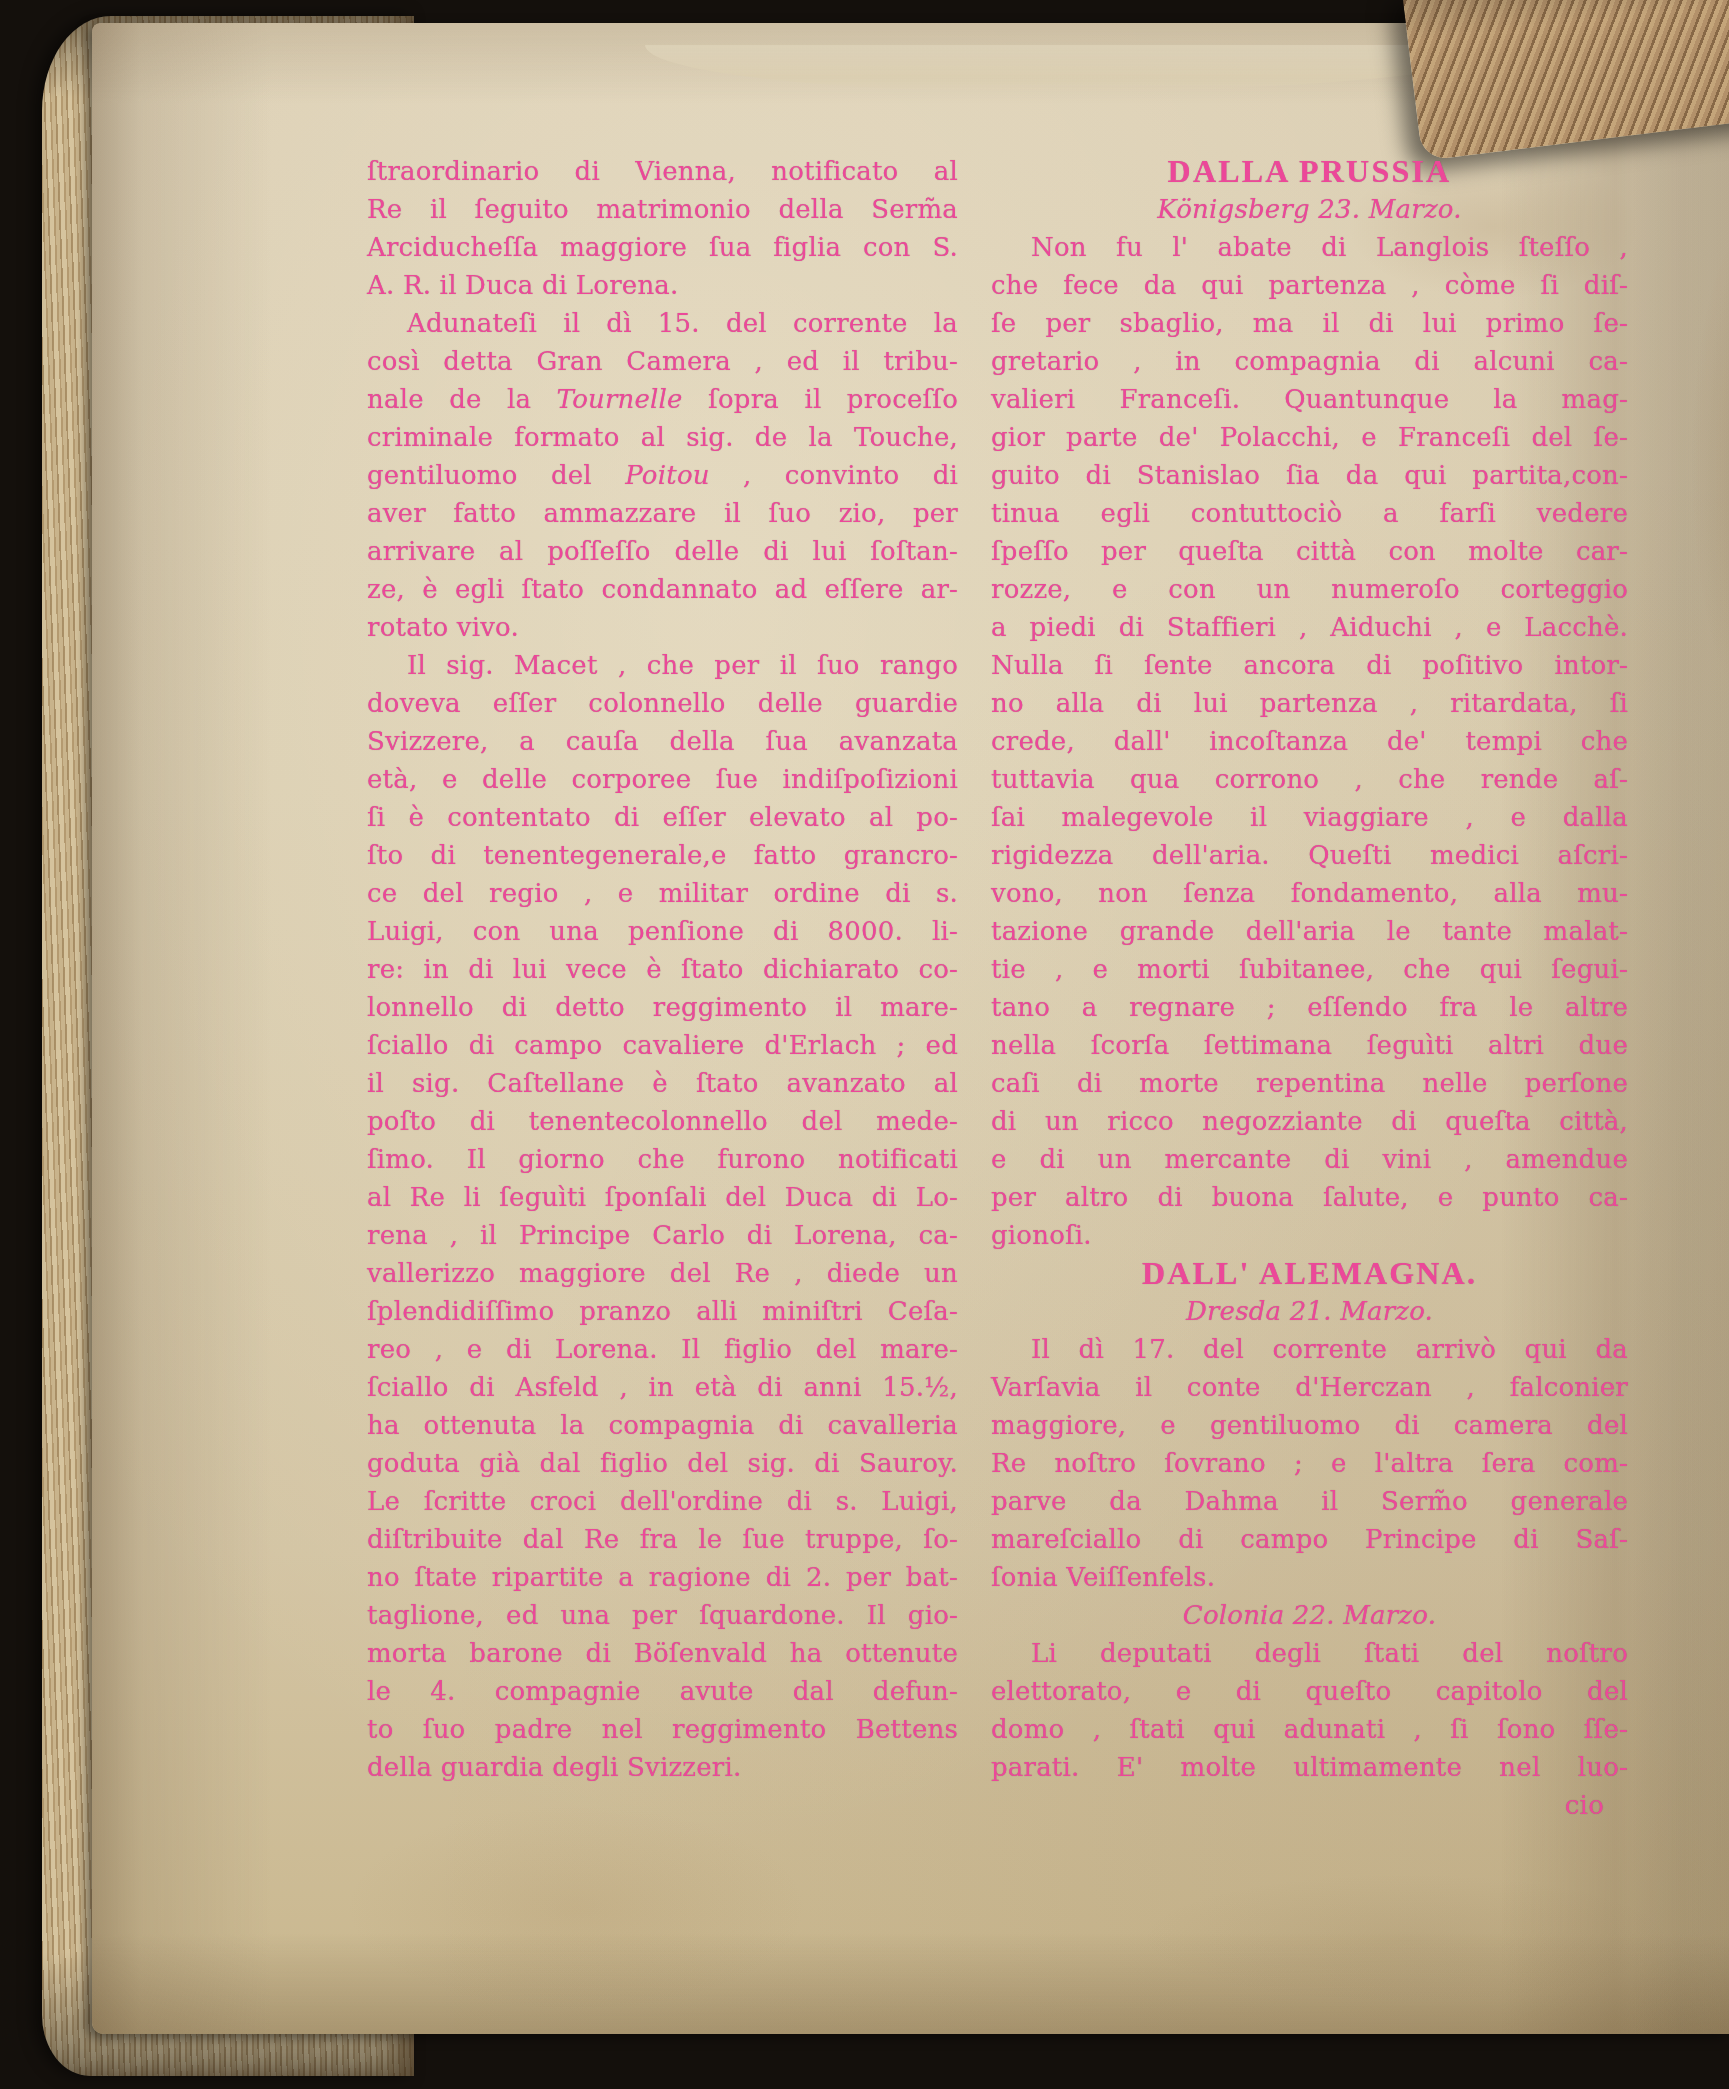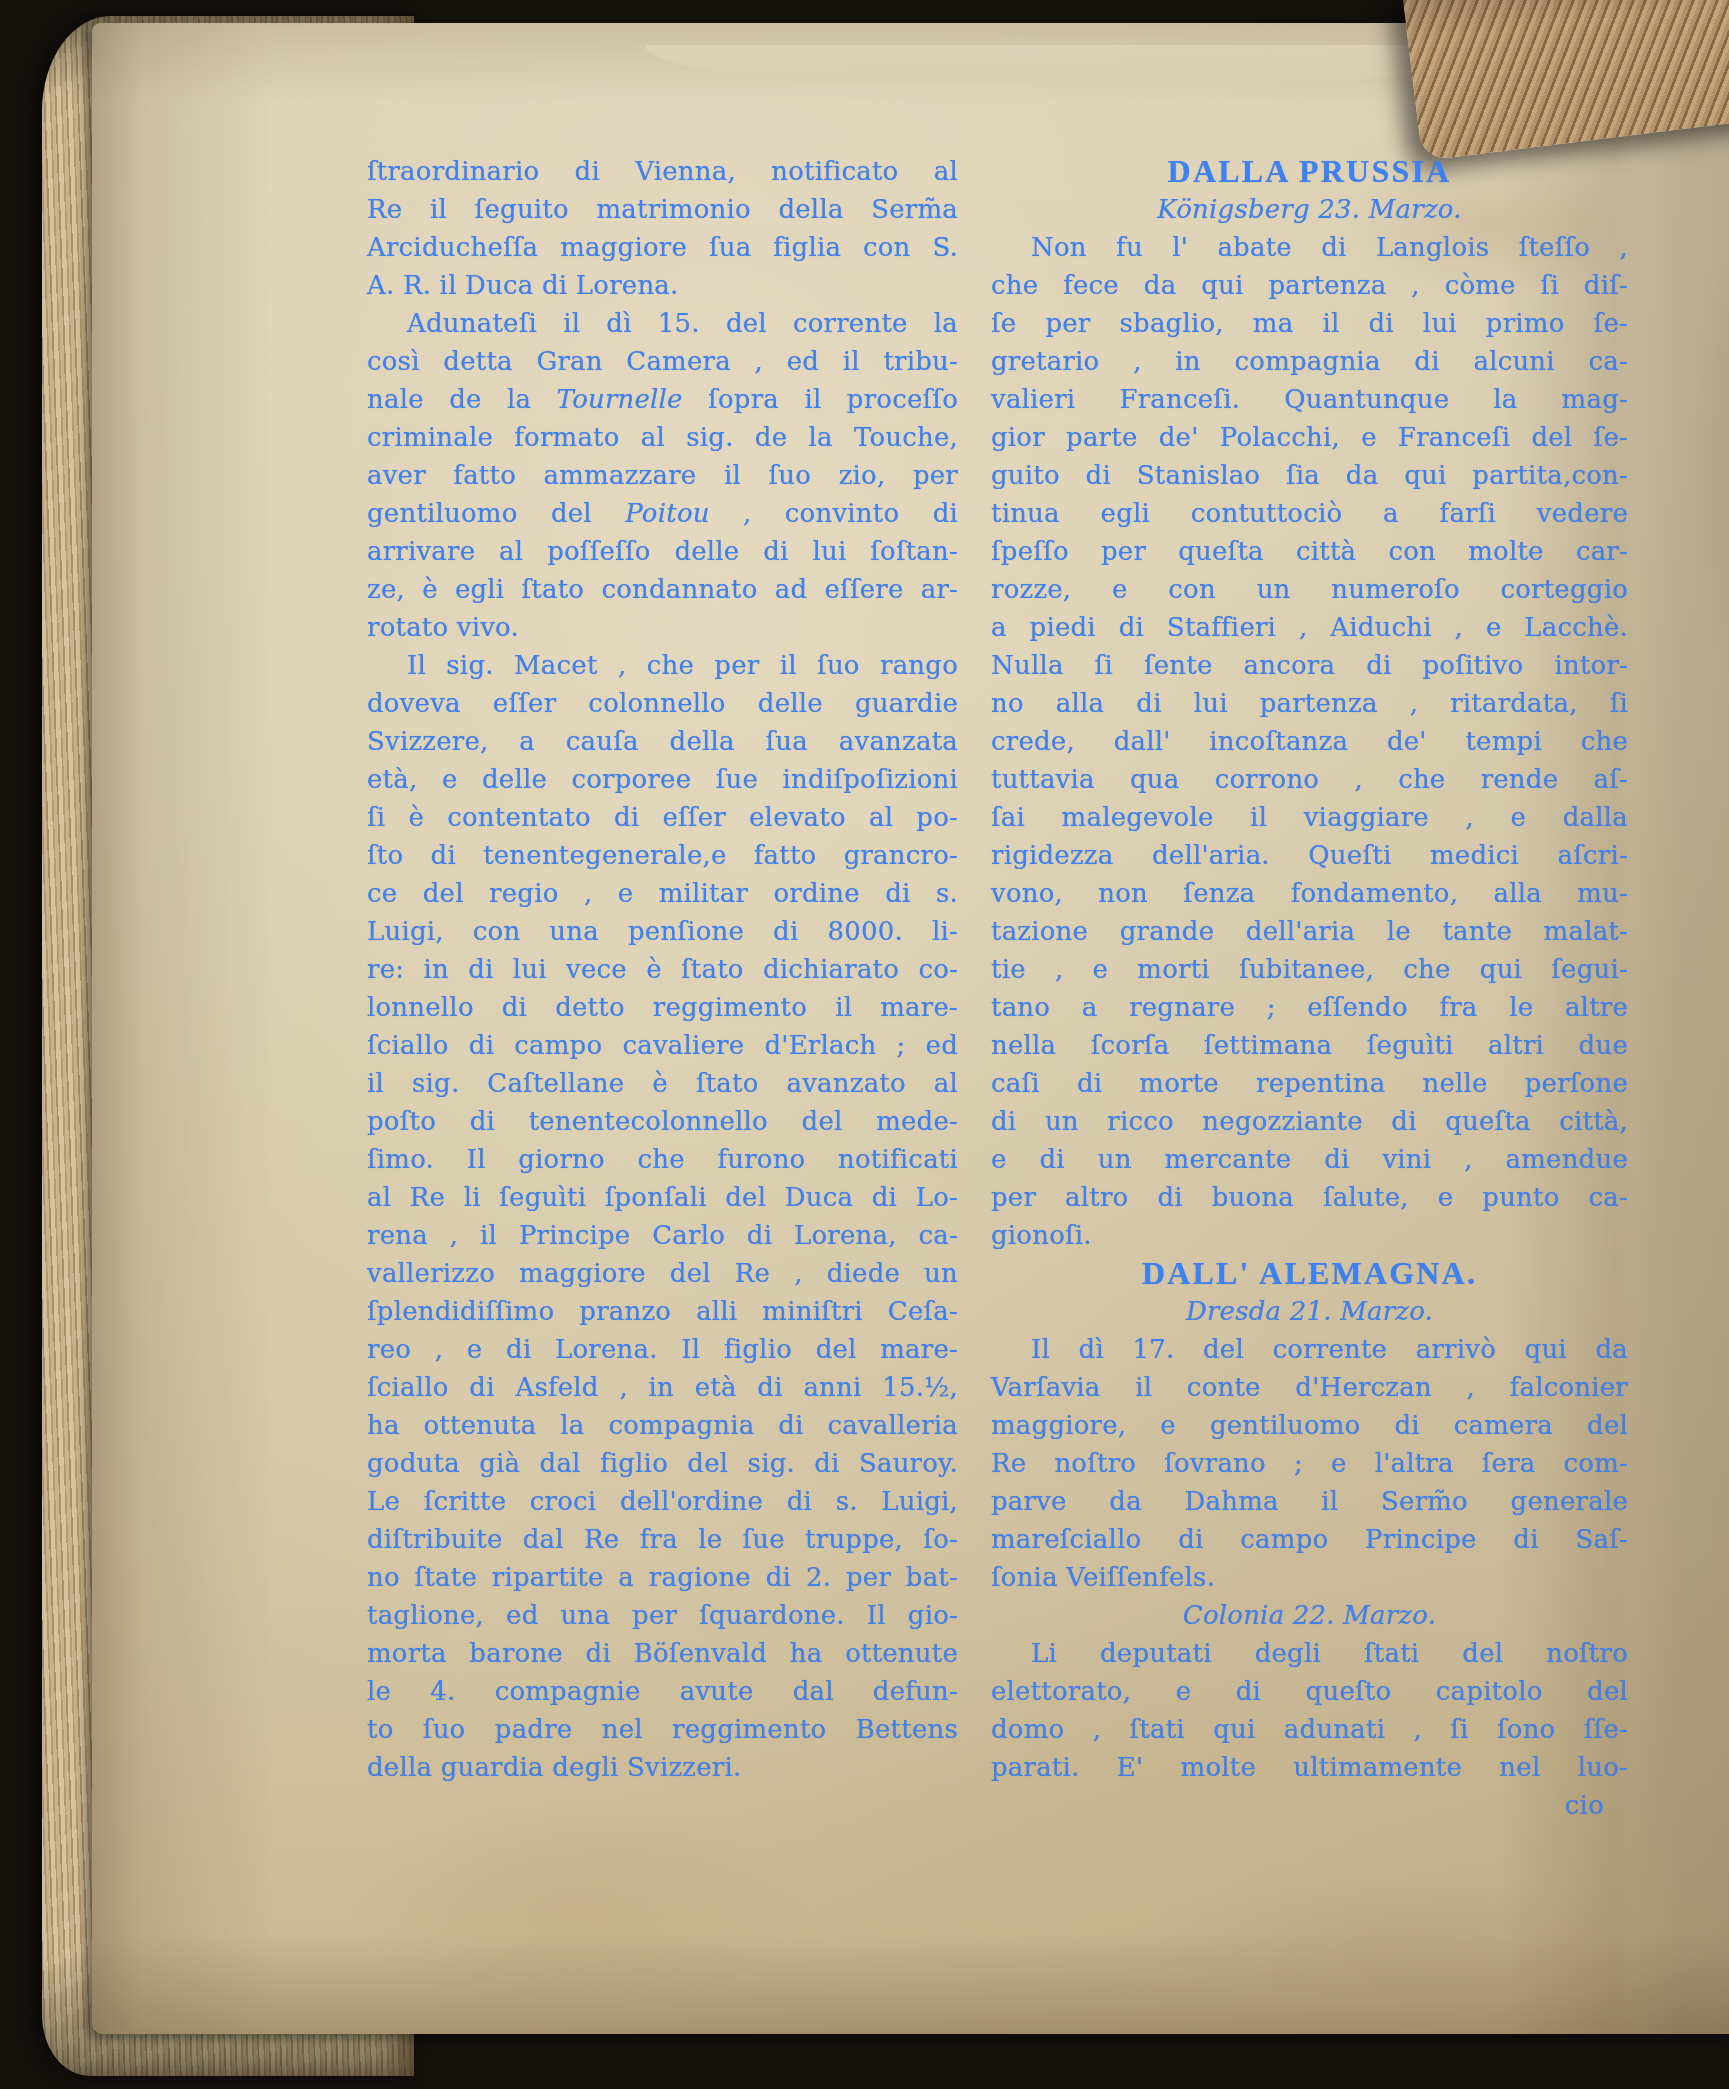--- a/index.html
+++ b/index.html
@@ -69,21 +69,21 @@
     background:radial-gradient(ellipse, rgba(140,100,55,.16), rgba(140,100,55,0) 72%);}
   .stain.s3{left:251px;top:1781px;width:467px;height:208px;
     background:radial-gradient(ellipse, rgba(150,115,70,.12), rgba(150,115,70,0) 70%);}
   .stain.s4{left:1046px;top:1850px;width:536px;height:130px;
     background:radial-gradient(ellipse, rgba(120,95,60,.10), rgba(120,95,60,0) 70%);}
 
   
   .col{
     position:absolute;top:152px;
     font-size:26px;line-height:38px;
-    color:#3b82f6;
+    color:#ec4899;
     text-shadow:0 0 0.9px rgba(46,39,32,.35);
     letter-spacing:0.2px;
   }
   #colL{left:367px;width:591px;}
   #colR{left:991px;width:637px;}
   .line{text-align:justify;text-align-last:justify;}
   .line.last{text-align-last:left;}
   .line.indent{text-indent:40px;}
   .heading{
     font-weight:bold;font-size:32px;letter-spacing:2.2px;
@@ -113,22 +113,22 @@
 
 <div class="col" id="colL">
     <div class="line">ſtraordinario di Vienna, notificato al</div>
     <div class="line">Re il ſeguito matrimonio della Serm̃a</div>
     <div class="line">Arciducheſſa maggiore ſua figlia con S.</div>
     <div class="line last">A. R. il Duca di Lorena.</div>
     <div class="line indent">Adunateſi il dì 15. del corrente la</div>
     <div class="line">così detta Gran Camera , ed il tribu-</div>
     <div class="line">nale de la <i>Tournelle</i> ſopra il proceſſo</div>
     <div class="line">criminale formato al sig. de la Touche,</div>
+    <div class="line">gentiluomo del <i>Poitou</i> , convinto di</div>
     <div class="line">aver fatto ammazzare il ſuo zio, per</div>
-    <div class="line">gentiluomo del <i>Poitou</i> , convinto di</div>
     <div class="line">arrivare al poſſeſſo delle di lui ſoſtan-</div>
     <div class="line">ze, è egli ſtato condannato ad eſſere ar-</div>
     <div class="line last">rotato vivo.</div>
     <div class="line indent">Il sig. Macet , che per il ſuo rango</div>
     <div class="line">doveva eſſer colonnello delle guardie</div>
     <div class="line">Svizzere, a cauſa della ſua avanzata</div>
     <div class="line">età, e delle corporee ſue indiſpoſizioni</div>
     <div class="line">ſi è contentato di eſſer elevato al po-</div>
     <div class="line">ſto di tenentegenerale,e fatto grancro-</div>
     <div class="line">ce del regio ,  e militar ordine di s.</div>

